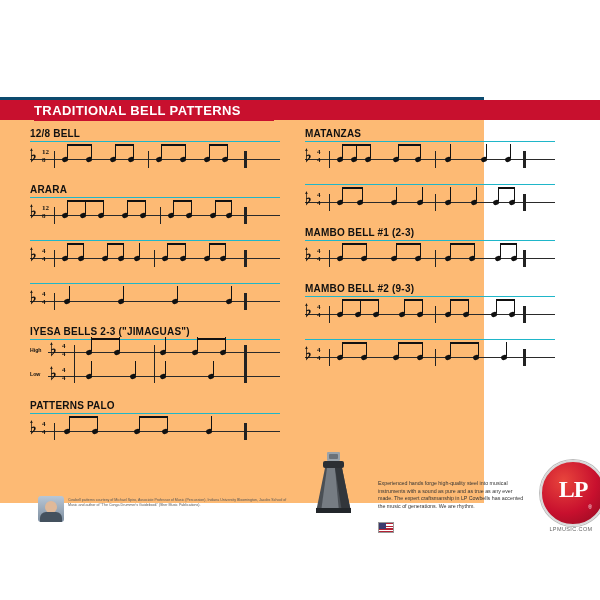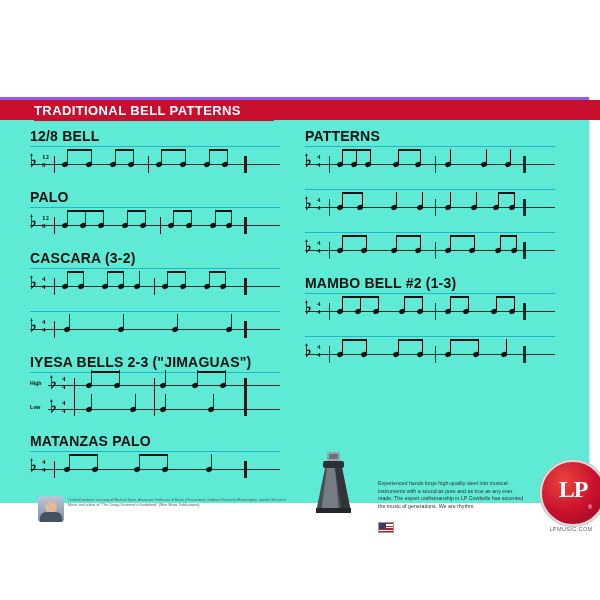--- a/index.html
+++ b/index.html
@@ -2,44 +2,44 @@
 <html><head>
 <meta charset="utf-8">
 <style>
   html,body{margin:0;padding:0;}
   body{
     width:600px;height:600px;background:#ffffff;
     font-family:"Liberation Sans", sans-serif;
     overflow:hidden;
   }
   .poster{
-    position:absolute;left:0;top:97px;width:589px;height:406px;
-    background:#5eead4;
-    border-top:3px solid #8b5cf6;
+    position:absolute;left:0;top:97px;width:484px;height:406px;
+    background:#fdba74;
+    border-top:3px solid #0c4a6e;
     box-sizing:border-box;
   }
   .redbar{
     position:absolute;left:0;top:0;width:600px;height:20px;
     background:#c8102e;
   }
   .poster-title{
     position:absolute;left:34px;top:3px;
     color:#ffffff;font-size:13px;font-weight:bold;letter-spacing:0.4px;
     font-family:"Liberation Sans", sans-serif;
   }
   .title-rule{
     position:absolute;left:34px;top:19px;width:240px;height:2px;background:#c8102e;
   }
   
   .col-left{position:absolute;left:30px;top:28px;width:250px;}
   .col-right{position:absolute;left:305px;top:28px;width:250px;}
 
   .pattern{position:relative;margin-bottom:12px;}
   .pattern .label{
-    font-size:14px;font-weight:bold;color:#111;letter-spacing:0.2px;
+    font-size:10px;font-weight:bold;color:#111;letter-spacing:0.2px;
     margin-bottom:2px;
   }
   .pattern .rule{
     height:1px;background:#1fb6c9;margin-bottom:4px;width:100%;
   }
   .staff{
     position:relative;height:26px;width:100%;
   }
   .staff.double{height:44px;}
   .staffline{
@@ -175,21 +175,21 @@
         <div class="note" style="left:192px;top:11px;">
             <div class="head"></div>
             <div class="stem"></div>
           </div>
         <div class="beam" style="left:179px;top:-2px;width:18px;"></div>
         <div class="barline end" style="left:214px;"></div>
       </div>
     </div>
 
     <div class="pattern">
-      <div class="label">PALO</div>
+      <div class="label">ARARA</div>
       <div class="rule"></div>
       <div class="staff">
         <div class="staffline"></div>
         <div class="clef">𝄬</div>
         <div class="meter">
           <div>12</div>
             <div>8</div>
         </div>
         <div class="barline" style="left:24px;"></div>
         <div class="note" style="left:32px;top:11px;">
@@ -231,21 +231,20 @@
         <div class="note" style="left:196px;top:11px;">
             <div class="head"></div>
             <div class="stem"></div>
           </div>
         <div class="beam" style="left:185px;top:-2px;width:16px;"></div>
         <div class="barline end" style="left:214px;"></div>
       </div>
     </div>
 
     <div class="pattern">
-      <div class="label">CASCARA (3-2)</div>
       <div class="rule"></div>
       <div class="staff">
         <div class="staffline"></div>
         <div class="clef">𝄬</div>
         <div class="meter">
           <div>4</div>
             <div>4</div>
         </div>
         <div class="barline" style="left:24px;"></div>
         <div class="note" style="left:32px;top:11px;">
@@ -381,21 +380,21 @@
         <div class="note" style="left:178px;top:30px;">
             <div class="head"></div>
             <div class="stem"></div>
           </div>
         <div class="barline" style="left:124px;"></div>
         <div class="barline end" style="left:214px;"></div>
       </div>
     </div>
 
     <div class="pattern" style="margin-top:8px;">
-      <div class="label">MATANZAS PALO</div>
+      <div class="label">PATTERNS PALO</div>
       <div class="rule"></div>
       <div class="staff">
         <div class="staffline"></div>
         <div class="clef">𝄬</div>
         <div class="meter">
           <div>4</div>
             <div>4</div>
         </div>
         <div class="barline" style="left:24px;"></div>
         <div class="note" style="left:34px;top:11px;">
@@ -422,21 +421,21 @@
           </div>
         <div class="barline end" style="left:214px;"></div>
       </div>
     </div>
 
   </div>
 
   <div class="col-right">
 
     <div class="pattern">
-      <div class="label">PATTERNS</div>
+      <div class="label">MATANZAS</div>
       <div class="rule"></div>
       <div class="staff">
         <div class="staffline"></div>
         <div class="clef">𝄬</div>
         <div class="meter">
           <div>4</div>
             <div>4</div>
         </div>
         <div class="barline" style="left:24px;"></div>
         <div class="note" style="left:32px;top:11px;">
@@ -521,20 +520,21 @@
         <div class="note" style="left:204px;top:11px;">
             <div class="head"></div>
             <div class="stem"></div>
           </div>
         <div class="beam" style="left:193px;top:-2px;width:16px;"></div>
         <div class="barline end" style="left:218px;"></div>
       </div>
     </div>
 
     <div class="pattern">
+      <div class="label">MAMBO BELL #1  (2-3)</div>
       <div class="rule"></div>
       <div class="staff">
         <div class="staffline"></div>
         <div class="clef">𝄬</div>
         <div class="meter">
           <div>4</div>
             <div>4</div>
         </div>
         <div class="barline" style="left:24px;"></div>
         <div class="note" style="left:32px;top:11px;">
@@ -572,21 +572,21 @@
         <div class="note" style="left:206px;top:11px;">
             <div class="head"></div>
             <div class="stem"></div>
           </div>
         <div class="beam" style="left:195px;top:-2px;width:16px;"></div>
         <div class="barline end" style="left:218px;"></div>
       </div>
     </div>
 
     <div class="pattern">
-      <div class="label">MAMBO BELL #2  (1-3)</div>
+      <div class="label">MAMBO BELL #2  (9-3)</div>
       <div class="rule"></div>
       <div class="staff">
         <div class="staffline"></div>
         <div class="clef">𝄬</div>
         <div class="meter">
           <div>4</div>
             <div>4</div>
         </div>
         <div class="barline" style="left:24px;"></div>
         <div class="note" style="left:32px;top:11px;">

